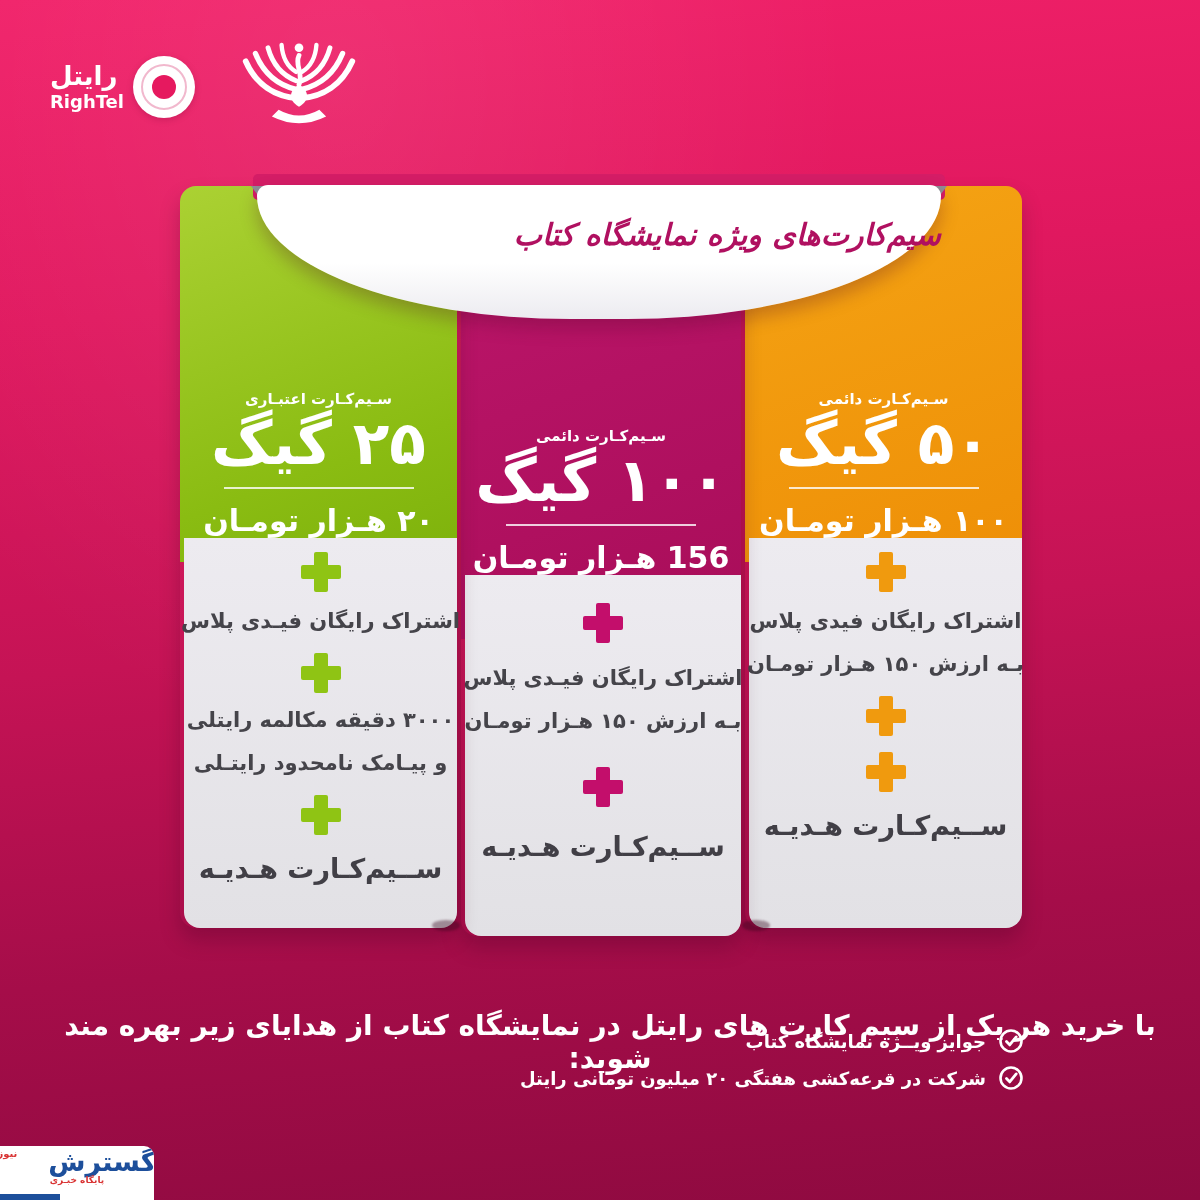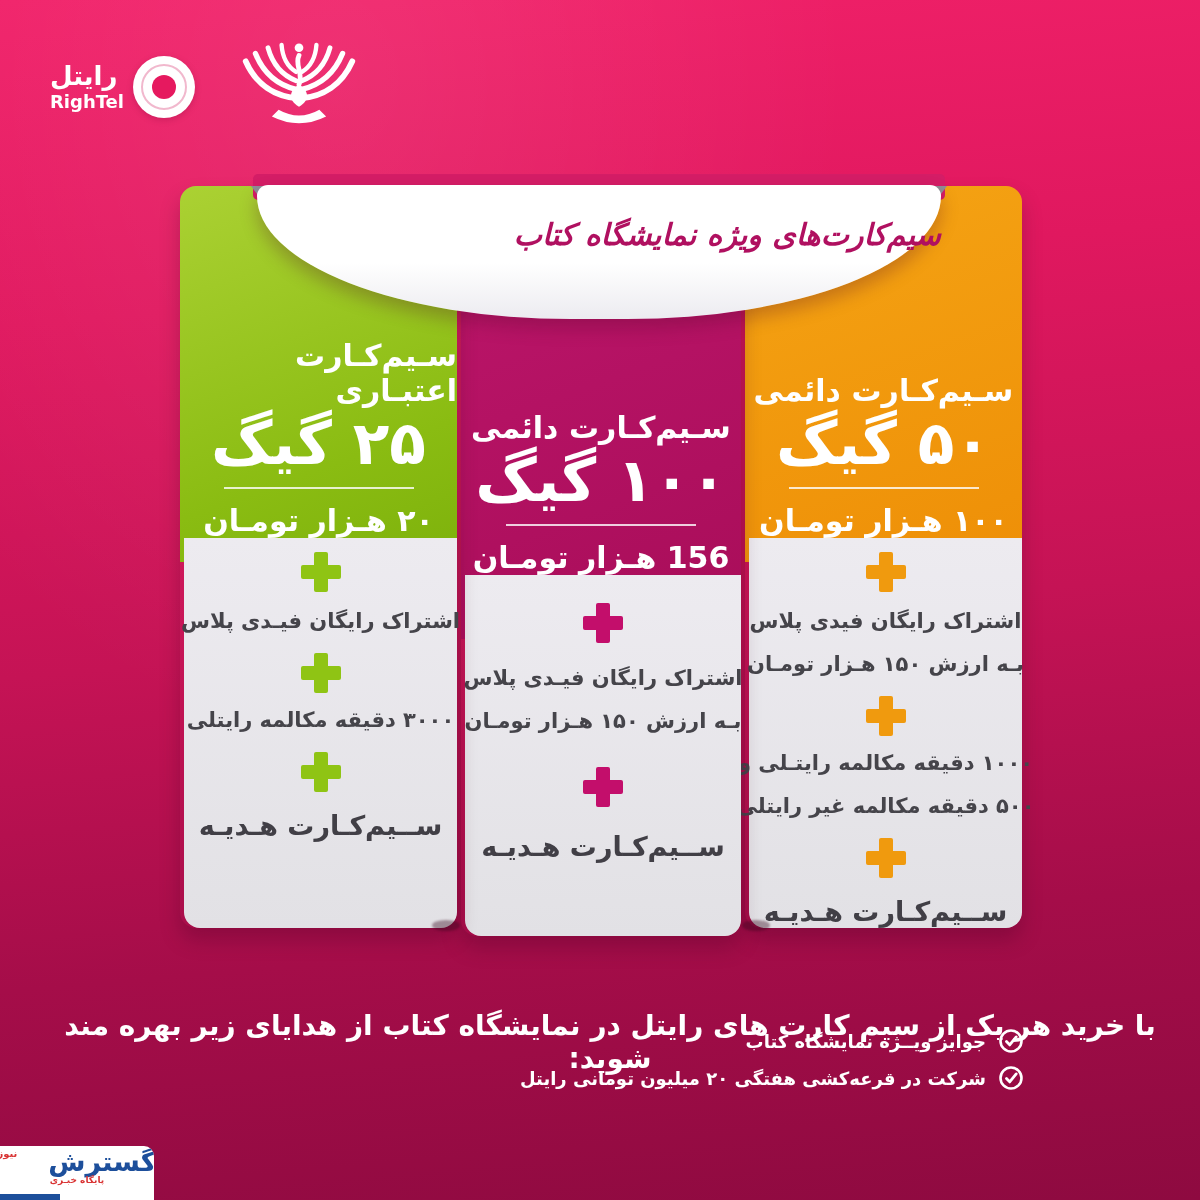--- a/index.html
+++ b/index.html
@@ -21,21 +21,21 @@
 
   
   .col{position:absolute;border-radius:16px;z-index:2;box-shadow:0 12px 20px rgba(70,5,35,.28);}
   .col-green {left:180px;top:186px;width:277px;height:742px;--accent:#8fc414;}
   .col-mid   {left:461px;top:250px;width:280px;height:686px;--accent:#c30e6b;}
   .col-orange{left:745px;top:186px;width:277px;height:742px;--accent:#f09a0e;}
   .col-header{position:absolute;top:0;left:0;right:0;display:flex;flex-direction:column;align-items:center;justify-content:flex-end;border-radius:16px 16px 0 0;}
   .col-green  .col-header{height:352px;background:linear-gradient(160deg,#abd133,#8abc12 70%,#7eb20c);padding-bottom:24px;}
   .col-mid    .col-header{height:325px;background:linear-gradient(160deg,#bb1569,#a80d59);padding-bottom:64px;}
   .col-orange .col-header{height:352px;background:linear-gradient(160deg,#f5a414,#ee8f07);padding-bottom:24px;}
-  .plan-type{font-size:30px;color:#fff;font-weight:700;direction:rtl;}
+  .plan-type{font-size:15px;color:#fff;font-weight:700;direction:rtl;}
   .plan-volume{font-size:60px;color:#fff;font-weight:700;direction:rtl;margin-top:4px;line-height:1.05;}
   .hr{width:190px;height:2px;background:rgba(255,255,255,.8);margin:12px 0 14px;}
   .plan-price{font-size:30px;color:#fff;font-weight:700;direction:rtl;}
   .col-body{position:absolute;left:4px;right:0;bottom:0;border-radius:0 0 16px 16px;
     background:linear-gradient(180deg,#edebf0,#e2e1e5);
     display:flex;flex-direction:column;align-items:center;}
   .col-green .col-body,.col-orange .col-body{top:352px;}
   .col-mid .col-body{top:325px;}
   .plus{width:44px;height:44px;position:relative;flex:0 0 auto;}
   .plus::before{content:"";position:absolute;top:15px;left:2px;width:40px;height:14px;border-radius:2px;background:var(--accent);}
@@ -116,24 +116,20 @@
       <div class="hr"></div>
       <div class="plan-price">۱۰۰ هـزار تومـان</div>
     </div>
     <div class="col-body">
       <div class="plus m-plus1"></div>
       <div class="benefit">
         <div>اشتراک رایگان فیدی پلاس</div>
         <div>بـه ارزش ۱۵۰ هـزار تومـان</div>
       </div>
       <div class="plus m-plus2"></div>
-      <div class="benefit">
-        <div>۱۰۰۰ دقیقه مکالمه رایتـلی و</div>
-        <div>۵۰۰ دقیقه مکالمه غیر رایتلی</div>
-      </div>
       <div class="plus m-plus3"></div>
       <div class="gift">ســیم‌کـارت هـدیـه</div>
     </div>
     <div class="curl cl"></div>
   </div>
 
   <div class="col col-mid">
     <div class="col-header">
       <div class="plan-type">سـیم‌کـارت دائمی</div>
       <div class="plan-volume">۱۰۰ گیگ</div>
@@ -159,20 +155,21 @@
       <div class="plan-price">۲۰ هـزار تومـان</div>
     </div>
     <div class="col-body">
       <div class="plus m-plus1"></div>
       <div class="benefit">
         <div>اشتراک رایگان فیـدی پلاس</div>
       </div>
       <div class="plus m-plus2"></div>
       <div class="benefit">
         <div>۳۰۰۰ دقیقه مکالمه رایتلی</div>
+        <div>و پیـامک نامحدود رایتـلی</div>
       </div>
       <div class="plus m-plus3"></div>
       <div class="gift">ســیم‌کـارت هـدیـه</div>
     </div>
     <div class="curl cr"></div>
   </div>
 
   <div class="banner">
     <div class="banner-bar"></div>
     <div class="fold l"></div>

